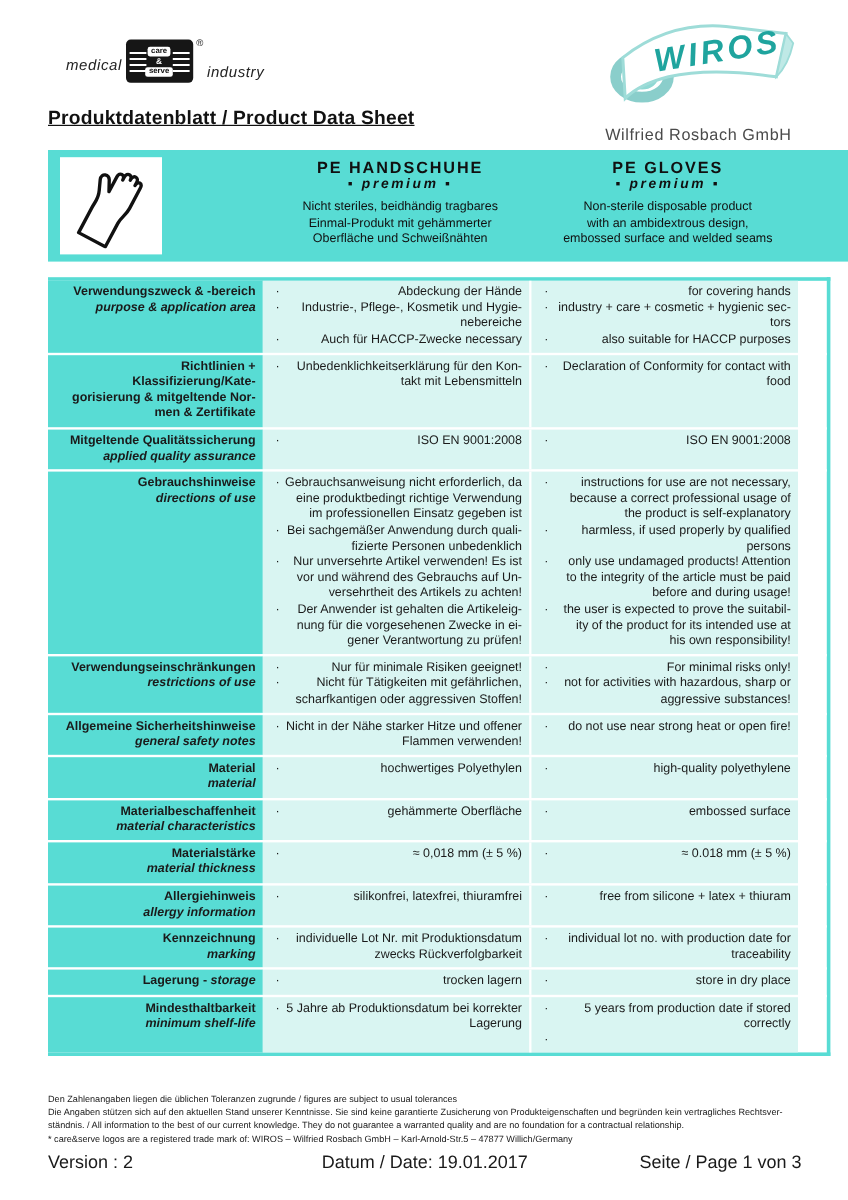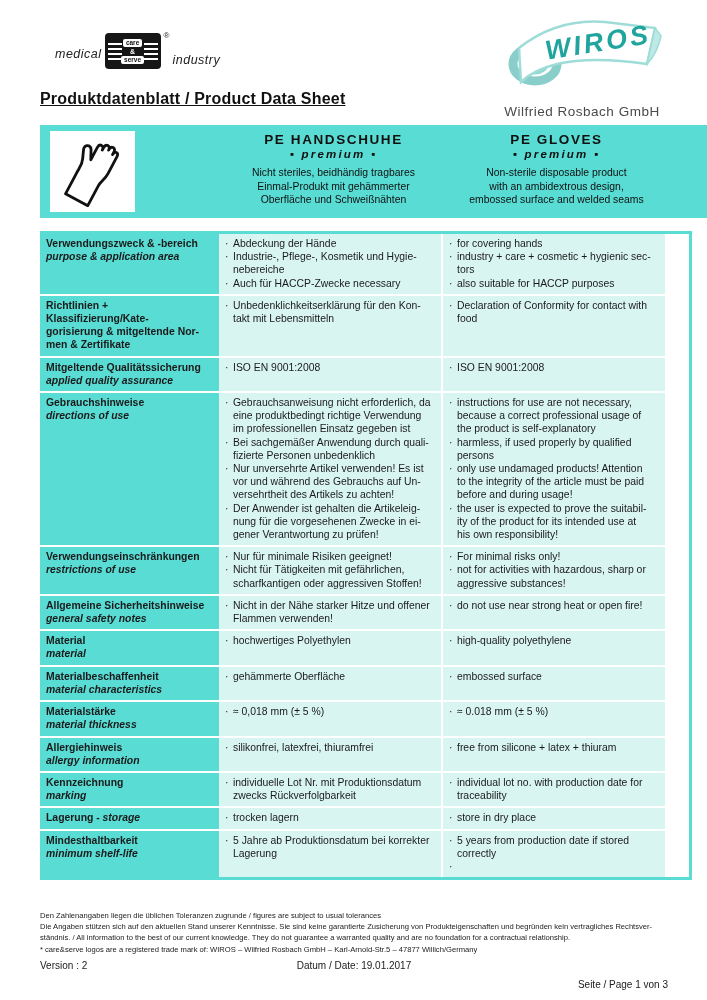--- a/index.html
+++ b/index.html
@@ -40,21 +40,21 @@
   }
   .banner-glove-zone { width:182px; height:100%; display:flex; }
   .glove-box { width:85px; height:81px; background:#ffffff; margin:6px 0 0 10px; display:flex; align-items:center; justify-content:center; }
   .hcol { width:223px; text-align:center; padding-top:7px; }
   .hcol-title { font-size:13.5px; font-weight:bold; letter-spacing:1.6px; color:#101010; }
   .hcol-sub { font-size:11.5px; font-weight:bold; font-style:italic; letter-spacing:2.2px; margin-top:1px; color:#101010; }
   .hcol-desc { font-size:10.4px; line-height:13.6px; margin-top:6px; white-space:pre-line; color:#101010; }
   
   .ptable {
     position:absolute; left:40px; top:231px; width:652px;
-    border-top:3px solid var(--teal); border-right:3px solid var(--teal); border-bottom:3px solid var(--teal);
+    border-top:3px solid var(--teal); border-right:3px solid var(--teal); border-bottom:3px solid var(--teal);text-align:right;
   }
   .trow { display:grid; grid-template-columns:179px 224px 222px; }
   .trow + .trow { border-top:2px solid #ffffff; }
   .cell { padding:3px 6px 4px 6px; font-size:10.4px; line-height:13.2px; }
   .labcell { background:var(--teal); }
   .datacell { background:var(--pale); }
   .datacell.de { border-right:2px solid #ffffff; }
   .lab-de { font-weight:bold; white-space:pre-line; display:block; }
   .lab-en { font-weight:bold; font-style:italic; white-space:pre-line; display:block; }
   .lab-en.inline { display:inline; }
@@ -62,25 +62,25 @@
   .bullet { display:flex; }
   .bdot { width:8px; flex:none; }
   .btxt { flex:1; white-space:pre-line; }
   
   .smallprint {
     position:absolute; left:40px; top:910px; width:632px;
     font-size:7.6px; line-height:11.2px; color:#1a1a1a;
   }
   .bottombar {
     position:absolute; left:40px; top:960px; width:628px; display:flex;
-    font-size:10px; color:#1a1a1a;
+    font-size:15px; color:#1a1a1a;
   }
   .bottombar .bb { flex:1; }
   .bb.center { text-align:center; }
-  .bb.right { text-align:right;margin-top:19px; }
+  .bb.right { text-align:right; }
   :root { --teal:#58dcd4; --pale:#d9f5f2; }
 </style>
 </head>
 <body>
 
 <div class="logo-left">
   <span class="mcs-word">medical</span>
   <span class="mcs-box">
     <span class="mcs-tag">care</span>
     <span class="mcs-amp">&amp;</span>

